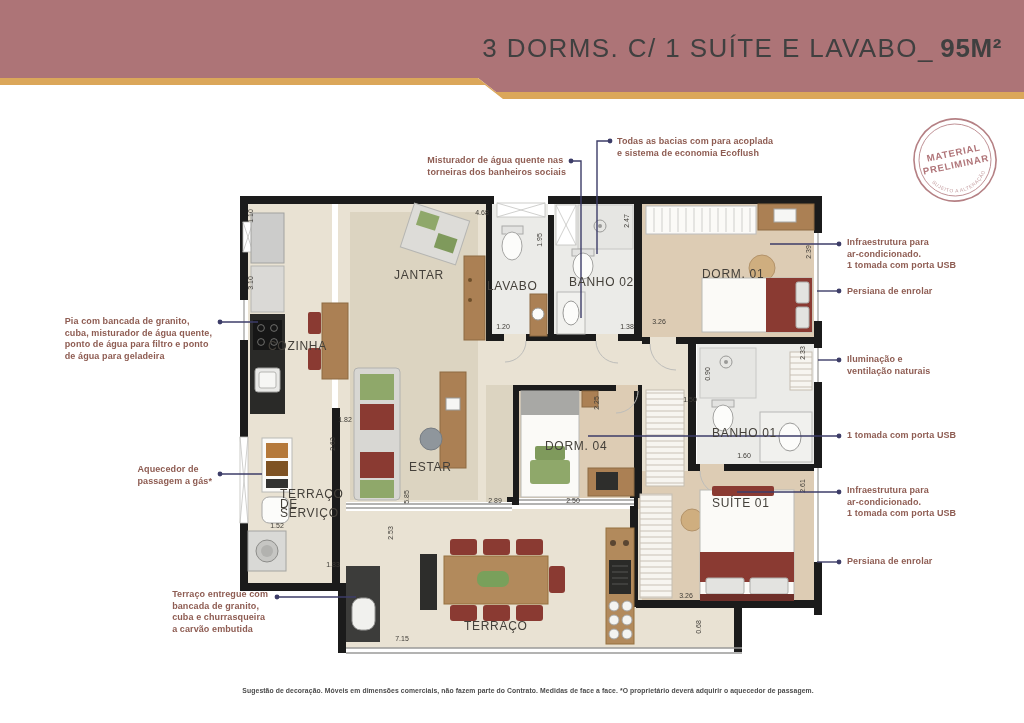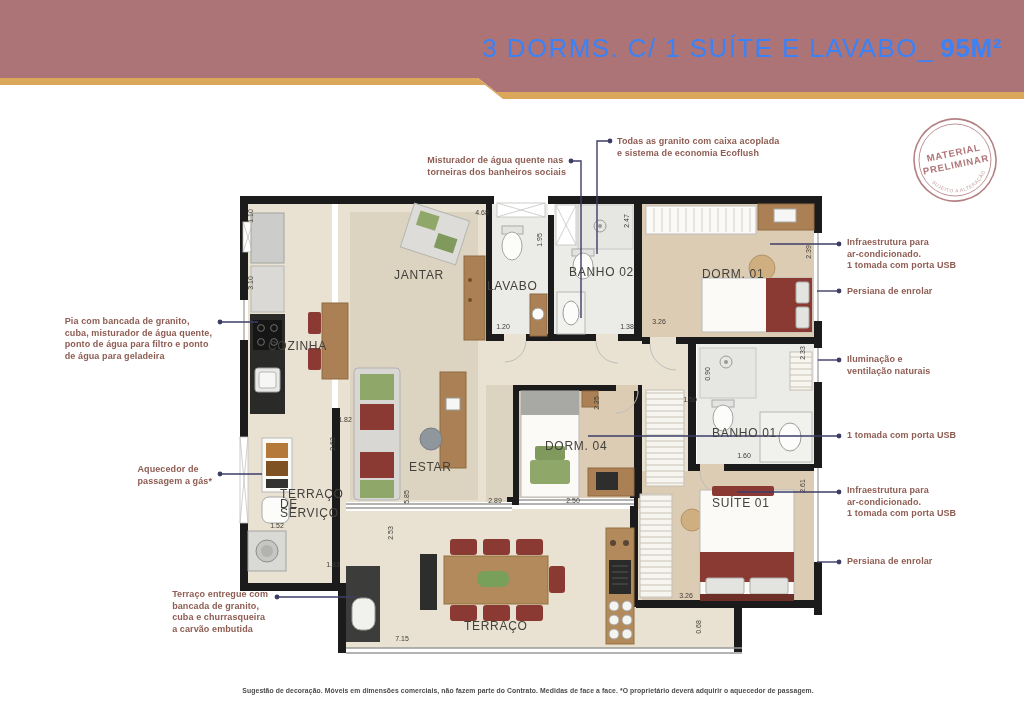--- a/index.html
+++ b/index.html
@@ -2,21 +2,21 @@
 <html><head>
 <meta charset="utf-8">
 <style>
   html,body{margin:0;padding:0}
   body{
     width:1024px;height:723px;position:relative;background:#fff;overflow:hidden;
     font-family:"Liberation Sans",sans-serif;
   }
   .page-title{
     position:absolute;top:33px;right:22px;z-index:3;
-    color:#3b82f6;font-size:26px;font-weight:400;letter-spacing:1.4px;white-space:nowrap;
+    color:#404040;font-size:26px;font-weight:400;letter-spacing:1.4px;white-space:nowrap;
   }
   .page-title b{font-weight:700;letter-spacing:.6px}
   #header-svg{position:absolute;left:0;top:0;z-index:2}
   #plan-svg{position:absolute;left:0;top:0;z-index:1}
   #stamp-svg{position:absolute;left:903px;top:110px;z-index:2}
   .ann{
     position:absolute;z-index:4;font-size:9px;font-weight:bold;color:#8e5c52;
     line-height:11.5px;white-space:pre-line;letter-spacing:.1px;
   }
   .ann.ra{text-align:left}
@@ -354,21 +354,21 @@
     <circle cx="839" cy="492" r="2.4" stroke="none"></circle>
       <line x1="839" y1="492" x2="737" y2="492"></line>
     <circle cx="839" cy="562" r="2.4" stroke="none"></circle>
       <line x1="839" y1="562" x2="817" y2="562"></line>
   </g>
 </svg>
 
 <div class="room-label" style="left:268px;top:342px;width:70px">COZINHA</div>
 <div class="room-label" style="left:394px;top:271px;width:70px">JANTAR</div>
 <div class="room-label" style="left:487px;top:282px;width:58px">LAVABO</div>
-<div class="room-label" style="left:569px;top:268px;width:78px">BANHO 02</div>
+<div class="room-label" style="left:569px;top:278px;width:78px">BANHO 02</div>
 <div class="room-label" style="left:702px;top:270px;width:78px">DORM. 01</div>
 <div class="room-label" style="left:409px;top:463px;width:70px">ESTAR</div>
 <div class="room-label" style="left:545px;top:442px;width:74px">DORM. 04</div>
 <div class="room-label" style="left:712px;top:429px;width:78px">BANHO 01</div>
 <div class="room-label" style="left:712px;top:499px;width:78px">SUÍTE 01</div>
 <div class="room-label" style="left:280px;top:490px;width:68px">TERRAÇO DE
 SERVIÇO</div>
 <div class="room-label" style="left:464px;top:622px;width:74px">TERRAÇO</div>
 
 <div class="ann ra" style="right:812px;top:316px">Pia com bancada de granito,
@@ -376,21 +376,21 @@
 ponto de água para filtro e ponto
 de água para geladeira</div>
 <div class="ann ra" style="right:812px;top:464px">Aquecedor de
 passagem a gás*</div>
 <div class="ann ra" style="right:756px;top:589px">Terraço entregue com
 bancada de granito,
 cuba e churrasqueira
 a carvão embutida</div>
 <div class="ann ra" style="right:458px;top:155px">Misturador de água quente nas
 torneiras dos banheiros sociais</div>
-<div class="ann" style="left:617px;top:136px">Todas as granito com caixa acoplada
+<div class="ann" style="left:617px;top:136px">Todas as bacias com para acoplada
 e sistema de economia Ecoflush</div>
 <div class="ann" style="left:847px;top:237px">Infraestrutura para
 ar-condicionado.
 1 tomada com porta USB</div>
 <div class="ann" style="left:847px;top:286px">Persiana de enrolar</div>
 <div class="ann" style="left:847px;top:354px">Iluminação e
 ventilação naturais</div>
 <div class="ann" style="left:847px;top:430px">1 tomada com porta USB</div>
 <div class="ann" style="left:847px;top:485px">Infraestrutura para
 ar-condicionado.

